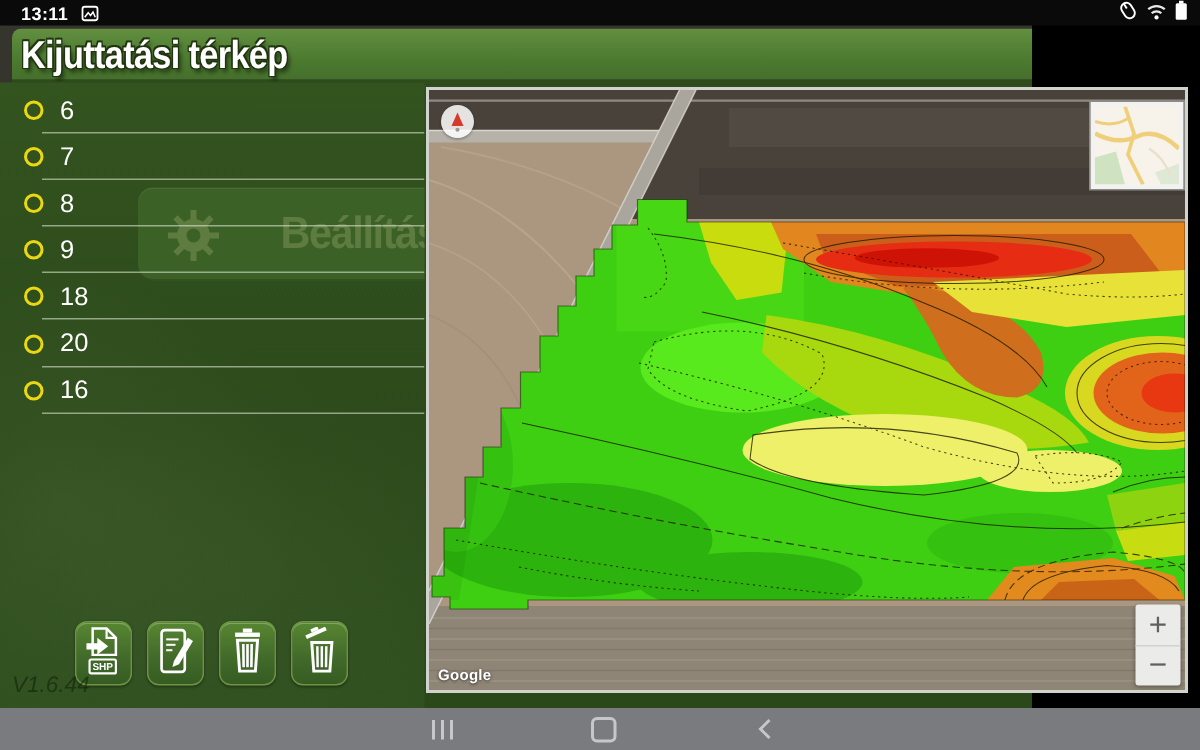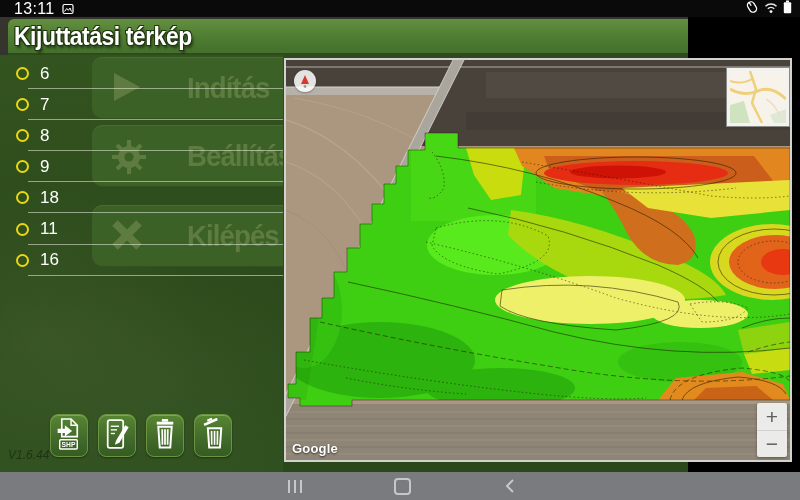--- a/index.html
+++ b/index.html
@@ -3,21 +3,21 @@
 <meta charset="utf-8">
 <style>
   html,body{margin:0;padding:0;}
   body{
     width:800px;height:500px;position:relative;overflow:hidden;
     background:#000;font-family:"Liberation Sans",sans-serif;
     -webkit-font-smoothing:antialiased;
   }
   
   .status-bar{position:absolute;left:0;top:0;width:800px;height:17px;background:#0a0a0a;
-    display:flex;align-items:center;color:#fff;font-size:16px;}
+    display:flex;align-items:center;color:#fff;font-size:12px;font-weight:bold;}
   .status-time{margin-left:14px;letter-spacing:.3px;}
   .status-left-ic{margin-left:8px;display:flex;align-items:center;}
   .status-right{margin-left:auto;margin-right:8px;display:flex;align-items:center;gap:5px;}
   
   .app{position:absolute;left:0;top:17px;width:688px;height:455px;
     background:linear-gradient(180deg,#35352e 0px,#35352e 38px,#2e4c1c 40px,#2b481a 100%);}
   
   .header{position:absolute;left:8px;right:0;top:2px;height:34px;
     background:linear-gradient(180deg,#628f3f 0%,#4e7c31 55%,#44702b 100%);
     border-radius:6px 0 0 0;border-bottom:3px solid #2e4c1b;}
@@ -48,38 +48,38 @@
   .rate-row.sel .radio::after{content:"";position:absolute;left:2px;top:2px;width:5px;height:5px;
     border-radius:50%;background:#ecd812;}
   .rate-label{margin-left:11px;font-size:17px;color:#fff;}
   .rate-row.sel .rate-label{color:#f2de34;}
   
   .toolbar{position:absolute;left:50px;top:359px;display:flex;gap:10px;}
   .tool-btn{width:38px;height:43px;border-radius:8px;border:1px solid #6a9440;
     background:linear-gradient(180deg,#578631 0%,#41692a 60%,#365c22 100%);
     box-shadow:inset 0 1px 0 rgba(255,255,255,.25),0 1px 2px rgba(0,0,0,.4);
     display:flex;align-items:center;justify-content:center;padding:0;cursor:pointer;}
-  .version{position:absolute;left:8px;top:393px;font-size:12px;font-style:italic;
+  .version{position:absolute;left:8px;top:393px;font-size:15px;font-style:italic;
     color:rgba(5,18,0,.45);}
   
   .map-frame{position:absolute;left:284px;top:41px;width:504px;height:400px;
     border:2px solid #d2d2cf;background:#a79380;}
   .map-view{position:relative;width:504px;height:400px;overflow:hidden;}
   .map-view > svg.sat{position:absolute;left:0;top:0;}
   .compass-btn{position:absolute;left:8px;top:10px;width:22px;height:22px;border-radius:50%;
     background:rgba(255,255,255,.85);border:none;box-shadow:0 1px 2px rgba(0,0,0,.3);
     display:flex;align-items:center;justify-content:center;cursor:pointer;padding:0;}
   .inset-map{position:absolute;right:1px;top:8px;width:56px;height:52px;background:#f7f3ea;
     border:3px solid #f2f2f0;outline:1px solid #8a8a86;cursor:pointer;}
   .zoom-ctl{position:absolute;left:471px;top:343px;width:30px;height:54px;background:#ebebe9;
     border-radius:2px;box-shadow:0 1px 3px rgba(0,0,0,.35);display:flex;flex-direction:column;}
   .zoom-btn{flex:1;border:none;background:transparent;font-size:21px;color:#5f6062;line-height:1;
     cursor:pointer;padding:0;font-family:"Liberation Sans",sans-serif;}
   .zoom-btn:first-child{border-bottom:1px solid #d2d2d0;}
-  .gmap-watermark{position:absolute;left:6px;bottom:4px;font-size:13px;font-weight:600;
+  .gmap-watermark{position:absolute;left:6px;bottom:4px;font-size:10px;font-weight:600;
     color:#fff;text-shadow:0 1px 2px rgba(0,0,0,.7);letter-spacing:.2px;}
   .attribution{position:absolute;right:3px;bottom:1px;font-size:8.5px;color:#fff;
     text-shadow:0 0 2px #000,0 0 2px #000;white-space:nowrap;}
   
   .nav-bar{position:absolute;left:0;top:472px;width:800px;height:28px;background:#7a7b7e;}
   .nav-btn{position:absolute;top:0;height:28px;width:44px;background:transparent;border:none;
     display:flex;align-items:center;justify-content:center;cursor:pointer;padding:0;}
   #nav-recents{left:273px;}
   #nav-home{left:380px;}
   #nav-back{left:488px;}
@@ -124,28 +124,20 @@
 </div>
 
 <div class="app">
 
   <div class="header">
     <span class="header-title">Kijuttatási térkép</span>
   </div>
 
   <div class="left-panel">
 
-    <div class="bg-btn" id="mbtn-start">
-      <span class="mb-icon">
-        <svg width="30" height="30" viewBox="0 0 30 30">
-            <polygon points="2,1 28,15 2,29" fill="#5e7b40"></polygon>
-          </svg>
-      </span>
-      <span class="mb-label">Indítás</span>
-    </div>
     <div class="bg-btn" id="mbtn-settings">
       <span class="mb-icon">
         <svg width="34" height="34" viewBox="0 0 34 34">
           <g fill="#5e7b40">
             <g>
               <rect x="15" y="0" width="4" height="8"></rect>
                 <rect x="15" y="26" width="4" height="8"></rect>
               <rect x="0" y="15" width="8" height="4"></rect>
                 <rect x="26" y="15" width="8" height="4"></rect>
               <g transform="rotate(45 17 17)">
@@ -155,31 +147,20 @@
                   <rect x="26" y="15" width="8" height="4"></rect>
               </g>
             </g>
             <circle cx="17" cy="17" r="11"></circle>
           </g>
           <circle cx="17" cy="17" r="4.6" fill="#3c6126"></circle>
         </svg>
       </span>
       <span class="mb-label">Beállítások</span>
     </div>
-    <div class="bg-btn" id="mbtn-exit">
-      <span class="mb-icon">
-        <svg width="30" height="30" viewBox="0 0 30 30">
-            <g stroke="#5e7b40" stroke-width="8" stroke-linecap="butt">
-              <line x1="3" y1="3" x2="27" y2="27"></line>
-              <line x1="27" y1="3" x2="3" y2="27"></line>
-            </g>
-          </svg>
-      </span>
-      <span class="mb-label">Kilépés</span>
-    </div>
 
     <div class="rate-list">
       <div class="rate-row">
           <span class="radio"></span>
           <span class="rate-label">6</span>
         </div>
       <div class="rate-row">
           <span class="radio"></span>
           <span class="rate-label">7</span>
         </div>
@@ -190,21 +171,21 @@
       <div class="rate-row">
           <span class="radio"></span>
           <span class="rate-label">9</span>
         </div>
       <div class="rate-row">
           <span class="radio"></span>
           <span class="rate-label">18</span>
         </div>
       <div class="rate-row">
           <span class="radio"></span>
-          <span class="rate-label">11</span>
+          <span class="rate-label">20</span>
         </div>
       <div class="rate-row">
           <span class="radio"></span>
           <span class="rate-label">16</span>
         </div>
     </div>
 
     <div class="toolbar">
       <button class="tool-btn">
         <span>

